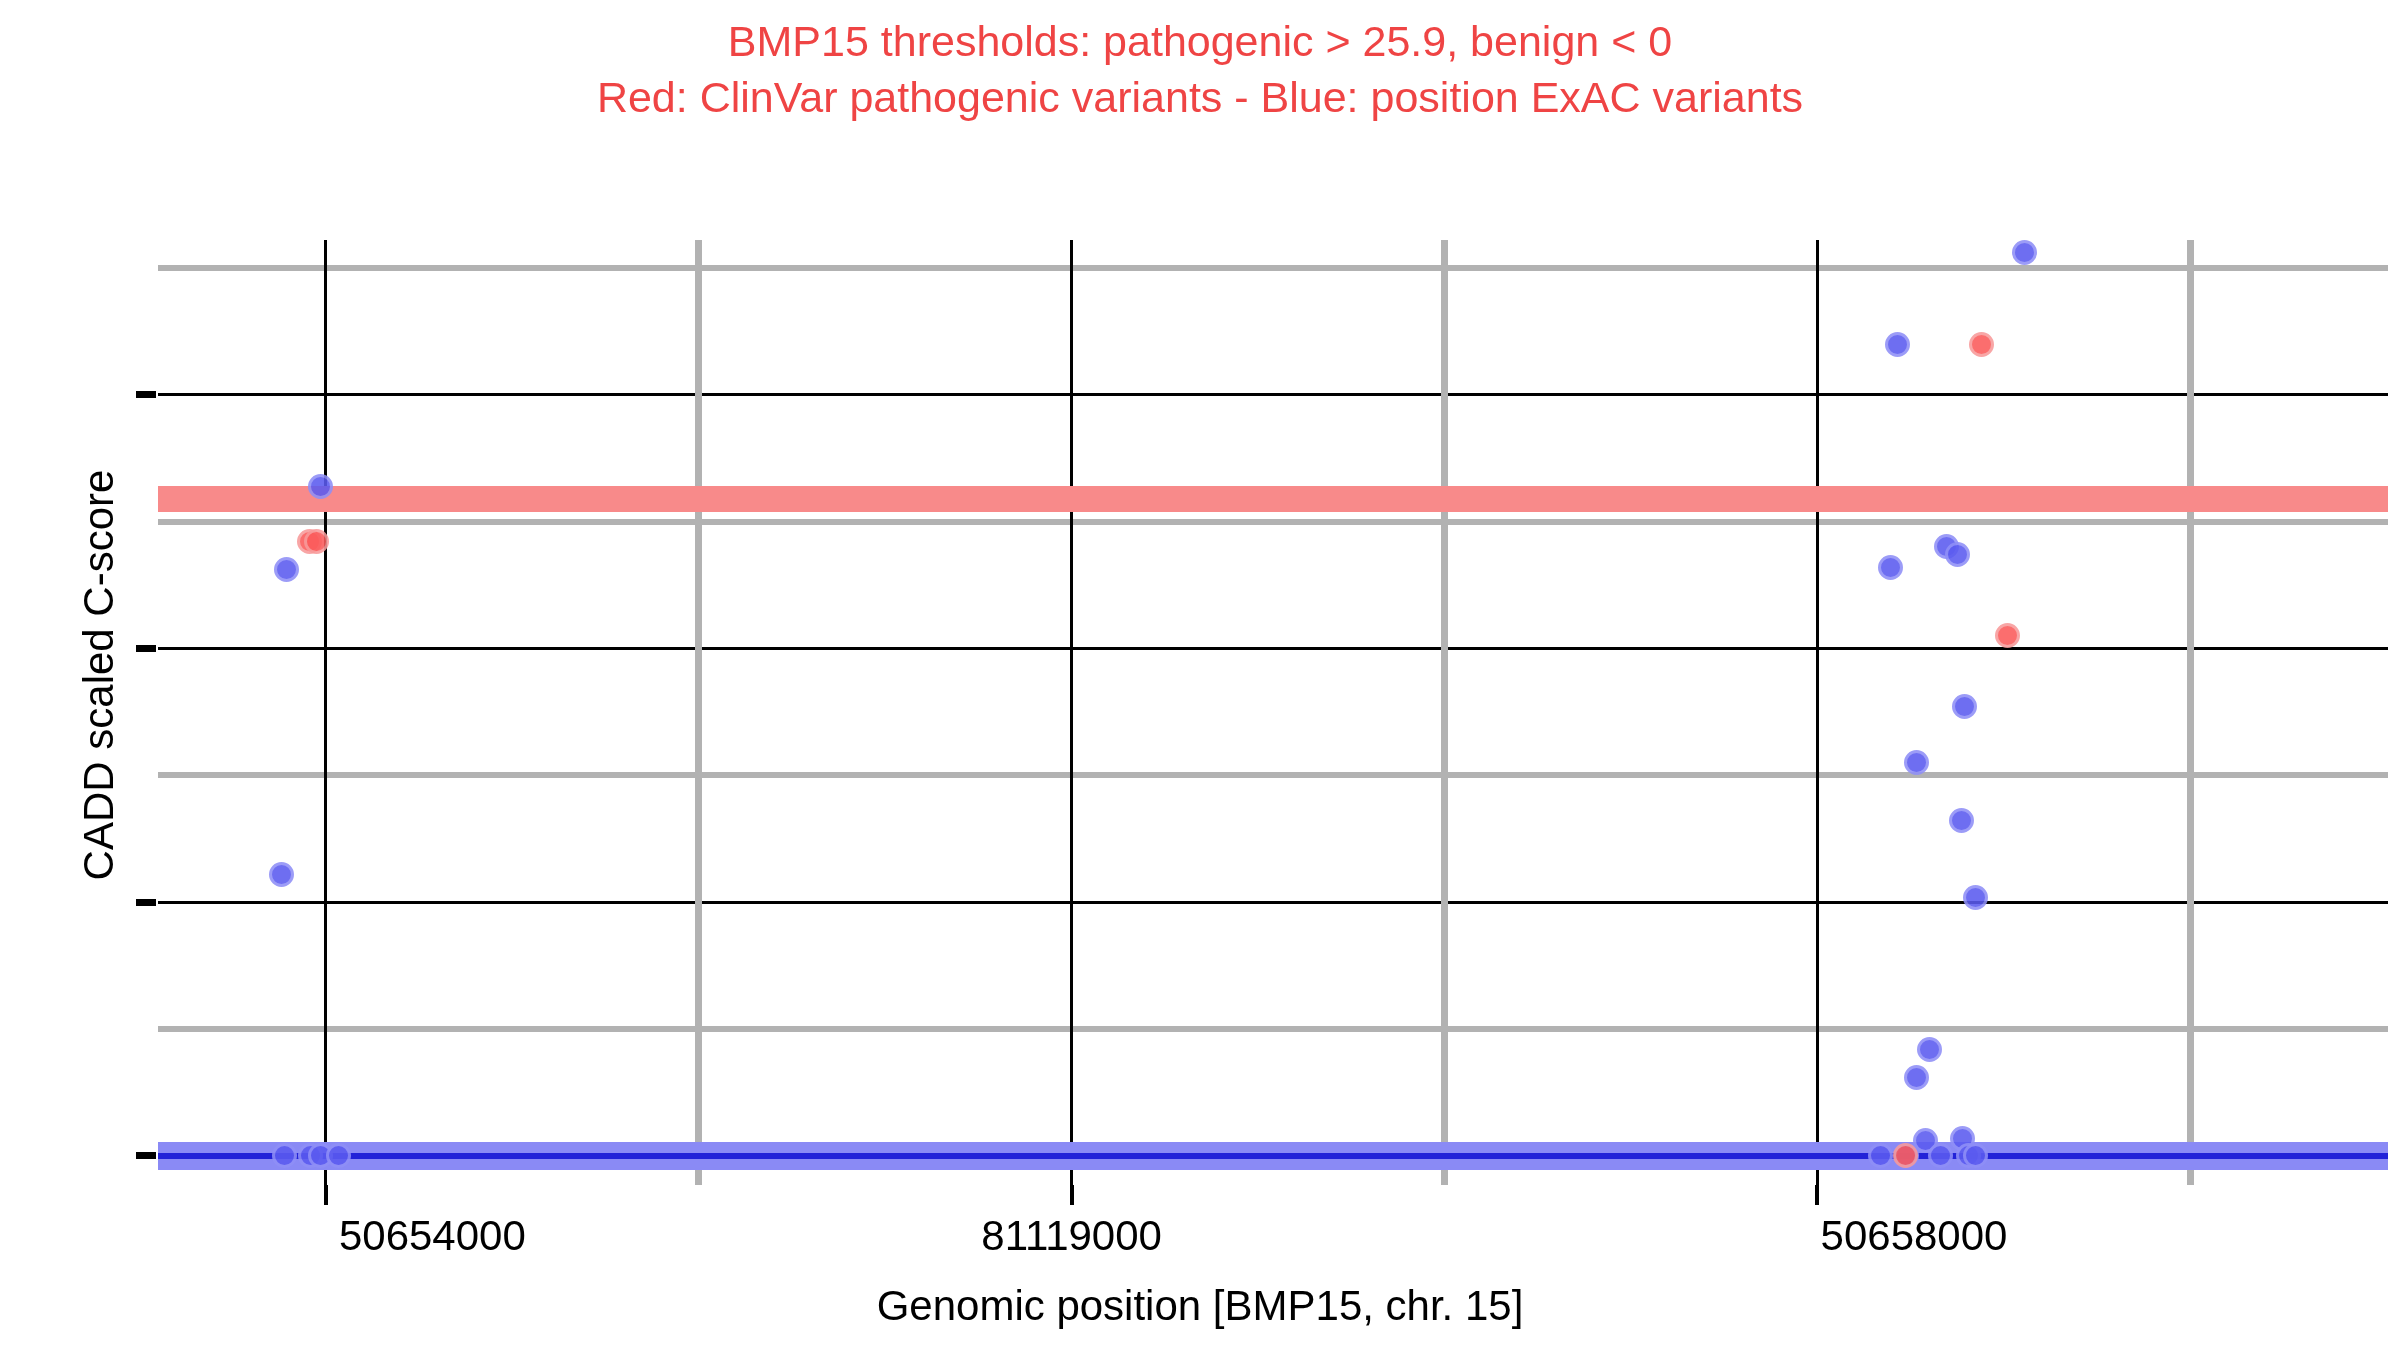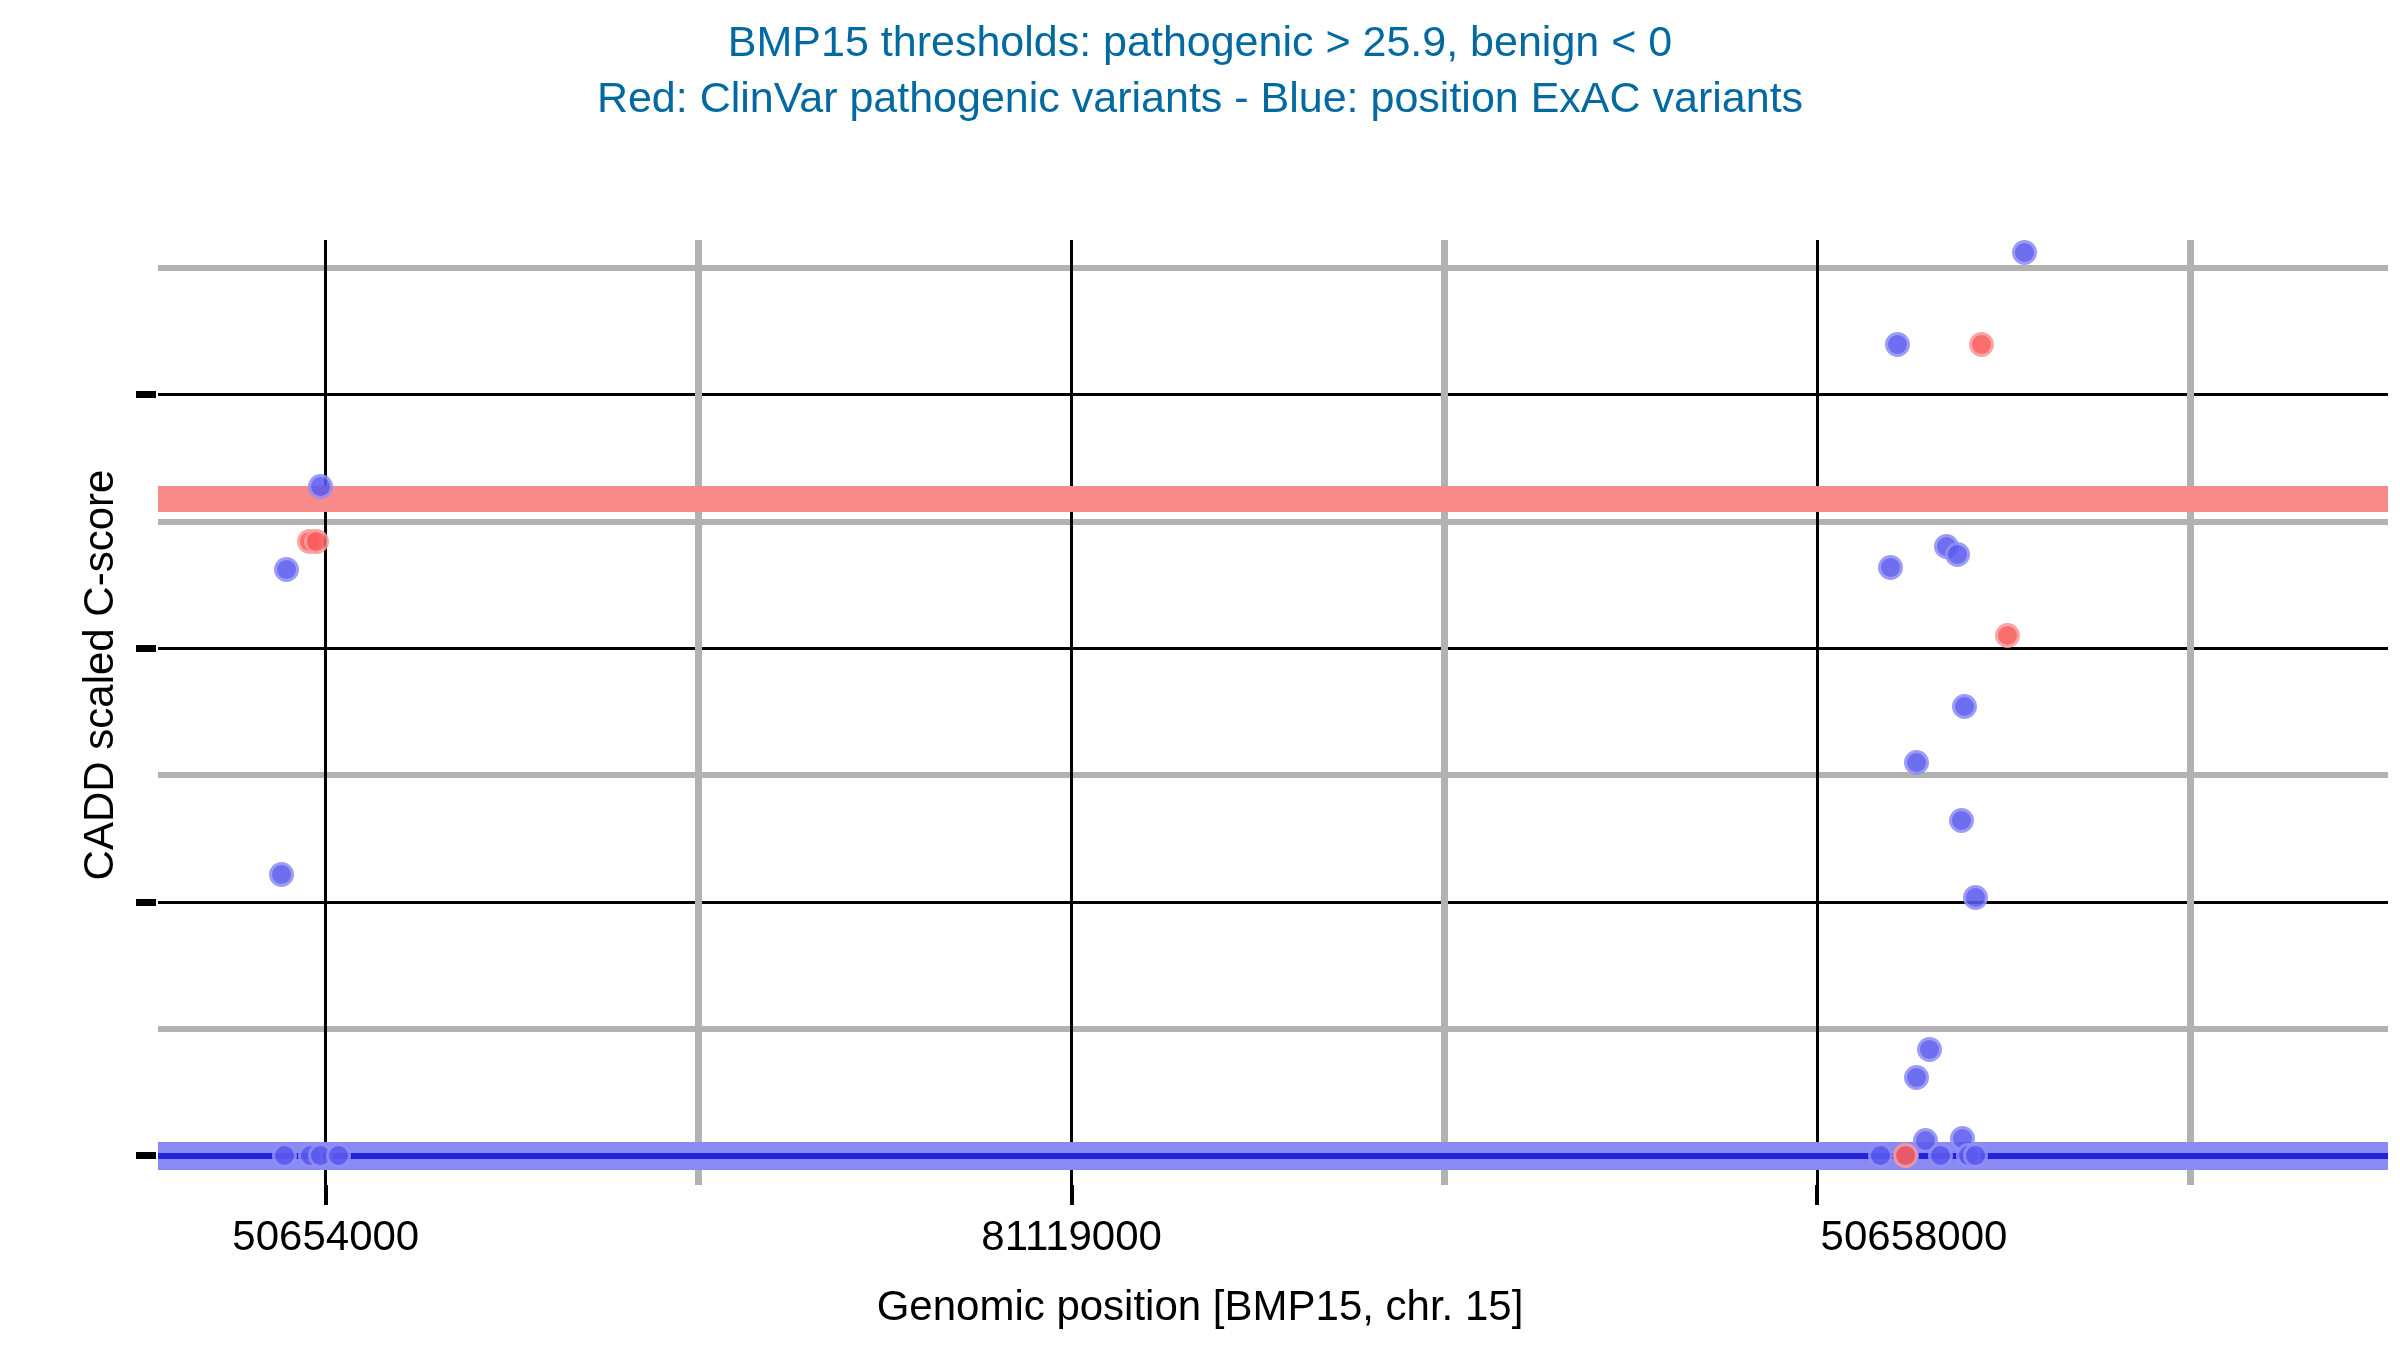--- a/index.html
+++ b/index.html
@@ -27,21 +27,21 @@
     position: absolute;
     left: 0;
     top: 14px;
     width: 2400px;
     text-align: center;
     line-height: 1.30;
   }
   .title-line {
     font-size: 43px;
     font-weight: 400;
-    color: #0369a1;
+    color: #ef4444;
     white-space: pre;
   }
 
   
   #ylabel {
     position: absolute;
     left: 0px;
     top: 0px;
     width: 1350px;
     height: 66px;
@@ -199,21 +199,21 @@
       <div class="axisline-v" style="left: 1657.95px;"></div>
       <div class="gridline-v" style="left: 2028.86px;"></div>
       <div class="band band-pathogenic" style="top: 245.765px;"></div>
       <div class="band band-benign-fill" style="top: 901.826px;"></div>
       <div class="band band-benign-line" style="top: 912.826px;"></div>
       <div class="ytick-mark" style="top: 912.326px;"></div>
       <div class="ytick-mark" style="top: 658.634px;"></div>
       <div class="ytick-mark" style="top: 404.943px;"></div>
       <div class="ytick-mark" style="top: 151.252px;"></div>
       <div class="xtick-mark" style="left: 165.809px;"></div>
-      <div class="xtick-label" style="left: 167.809px;">50654000</div>
+      <div class="xtick-label" style="left: 167.809px; text-align: right;">50654000</div>
       <div class="xtick-mark" style="left: 911.629px;"></div>
       <div class="xtick-label" style="left: 913.629px;">81119000</div>
       <div class="xtick-mark" style="left: 1657.45px;"></div>
       <div class="xtick-label" style="left: 1756px;">50658000</div>
       <div class="pt pt-blue" style="left: 128.654px; top: 329.799px;"></div>
       <div class="pt pt-blue" style="left: 162.216px; top: 246.081px;"></div>
       <div class="pt pt-blue" style="left: 123.06px; top: 634.228px;"></div>
       <div class="pt pt-blue" style="left: 126.789px; top: 915.826px;"></div>
       <div class="pt pt-blue" style="left: 152.893px; top: 915.826px;"></div>
       <div class="pt pt-blue" style="left: 162.216px; top: 915.826px;"></div>

